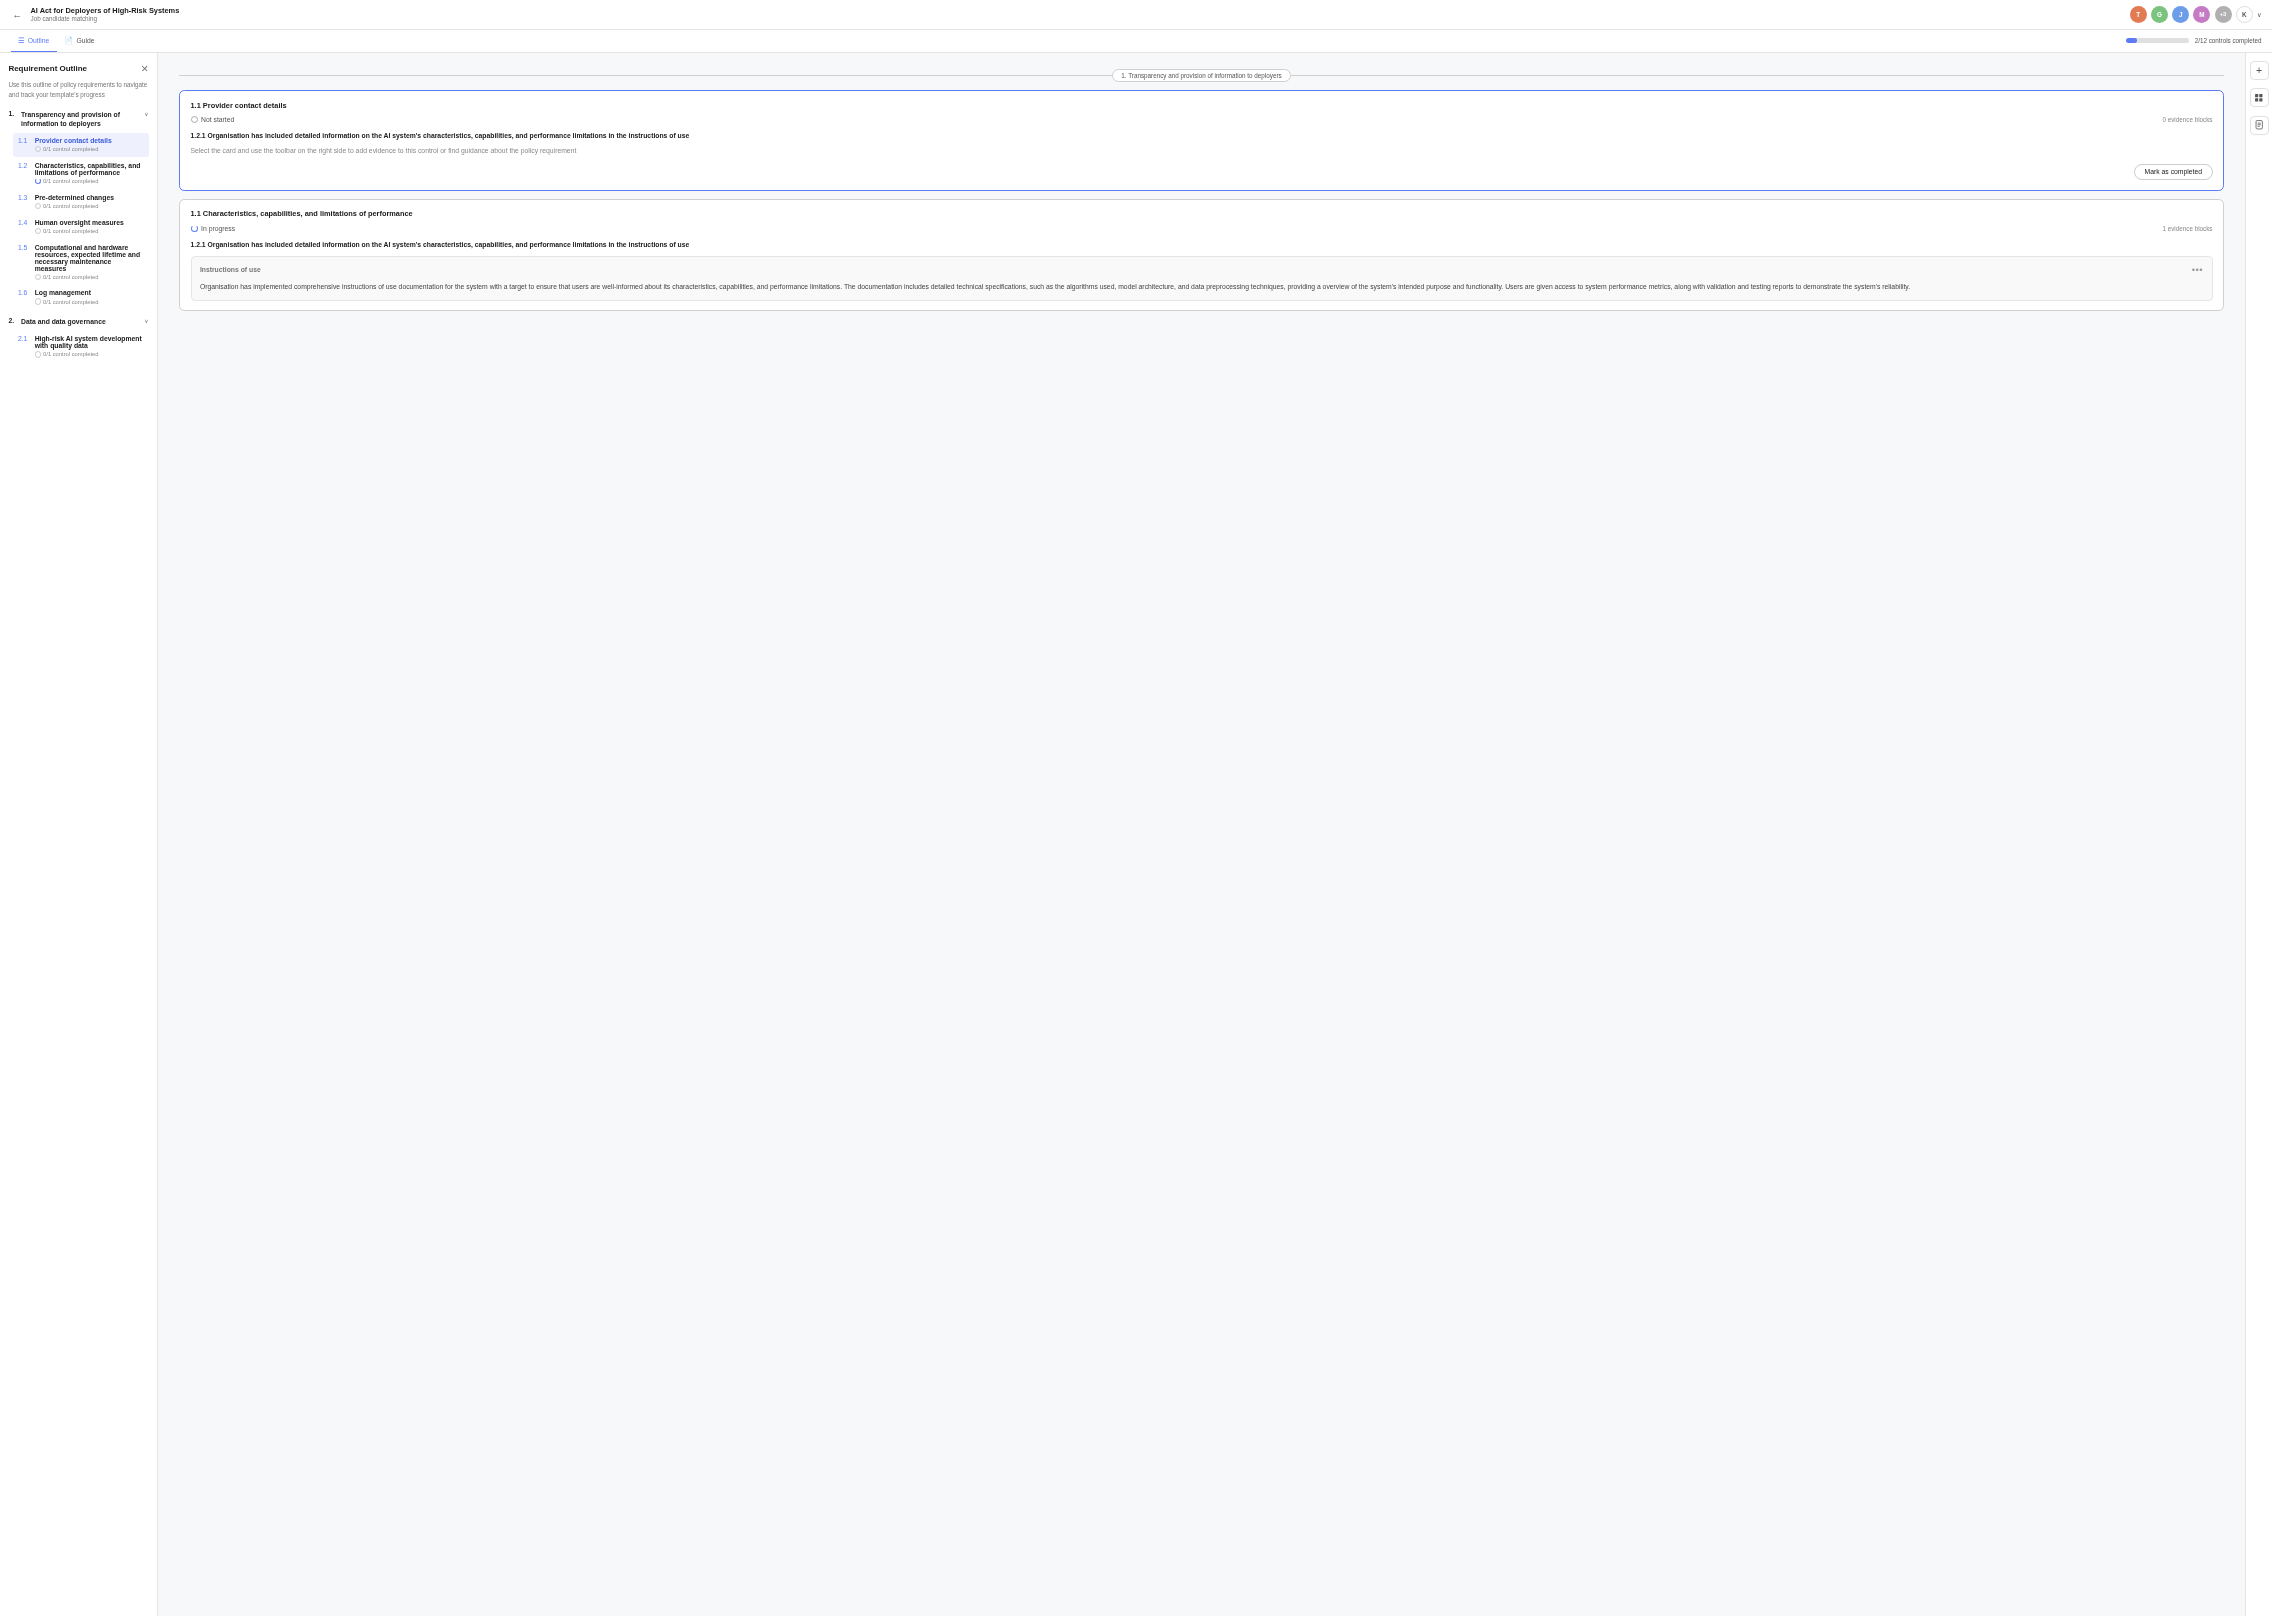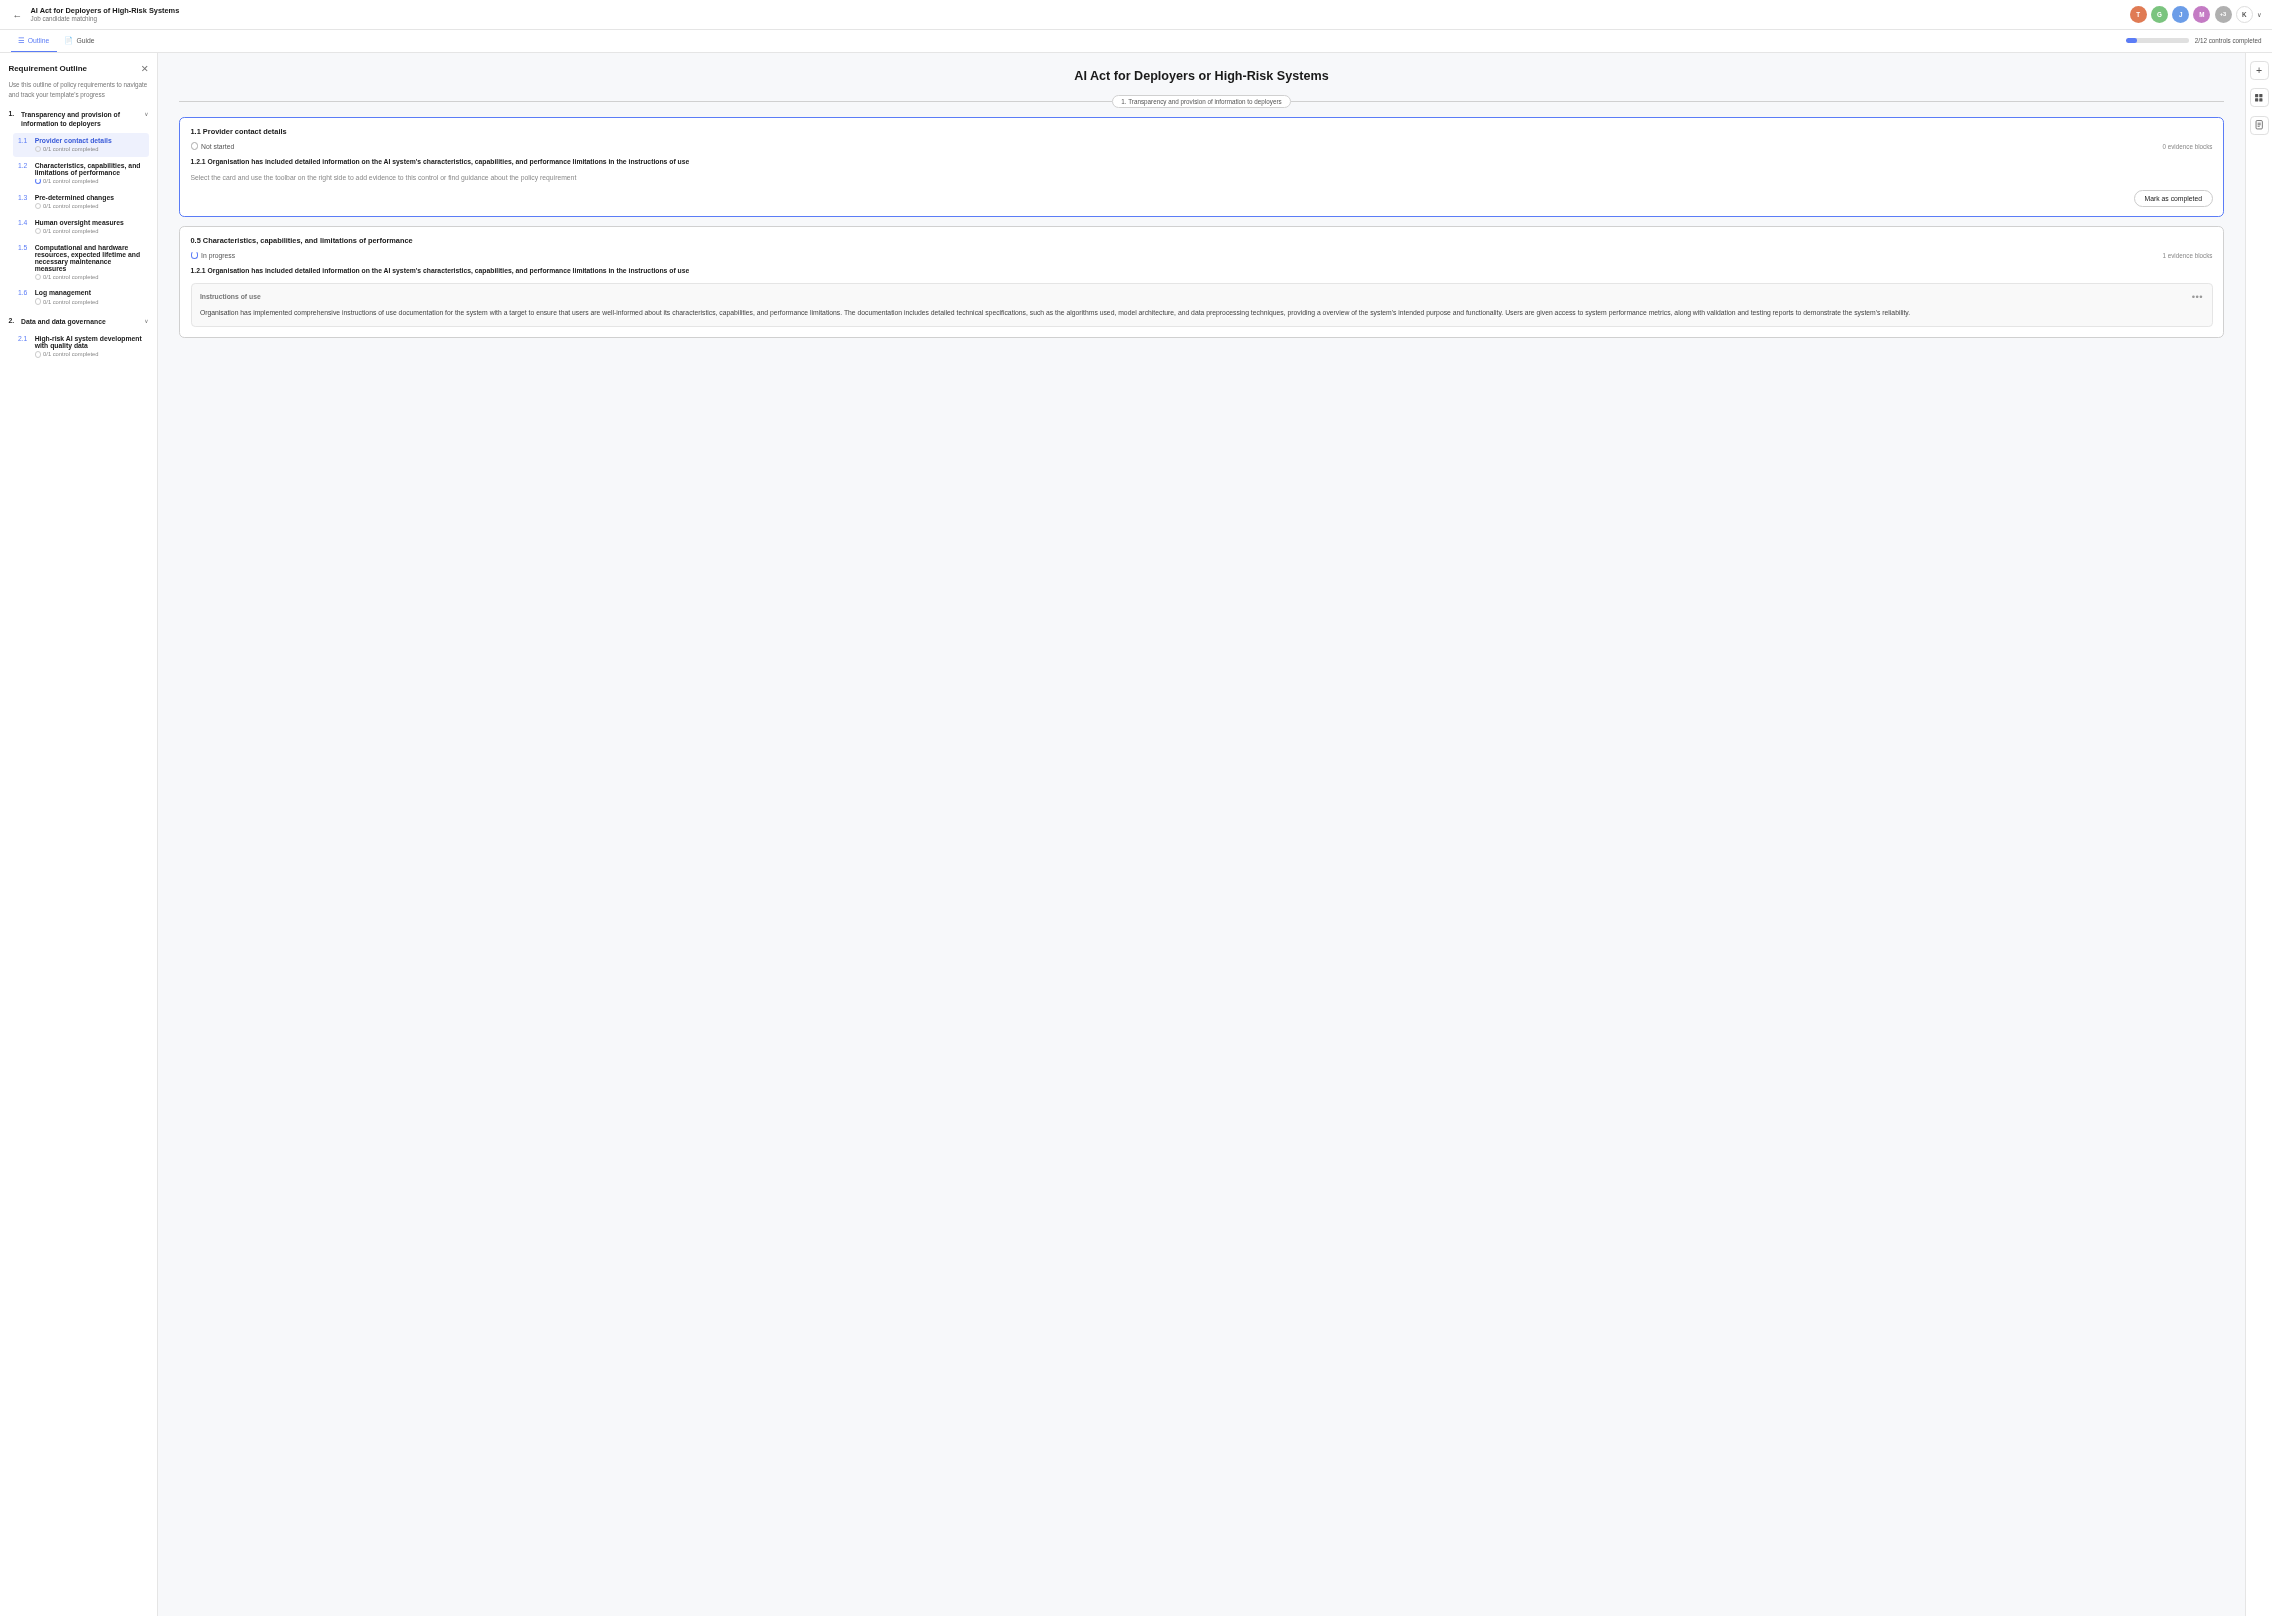--- a/index.html
+++ b/index.html
@@ -270,21 +270,20 @@
         <div class="outline-item-status">
           <span class="status-circle"></span>
           <span>0/1 control completed</span>
         </div>
       </div>
     </div>
 
   </div>
 
   <div class="content-area">
-    <h1 class="content-title">AI Act for Deployers or High-Risk Systems</h1>
 
     <div class="section-divider">
       <div class="divider-line"></div>
       <div class="divider-label">1. Transparency and provision of information to deployers</div>
       <div class="divider-line"></div>
     </div>
 
     <div class="control-card selected">
       <div class="control-card-header">
         <span class="control-card-label">1.1  Provider contact details</span>
@@ -298,21 +297,21 @@
       </div>
       <p class="control-requirement">1.2.1 Organisation has included detailed information on the AI system's characteristics, capabilities, and performance limitations in the instructions of use</p>
       <p class="control-hint">Select the card and use the toolbar on the right side to add evidence to this control or find guidance about the policy requirement</p>
       <div class="clearfix">
         <button class="mark-completed-btn">Mark as completed</button>
       </div>
     </div>
 
     <div class="control-card">
       <div class="control-card-header">
-        <span class="control-card-label">0.5  Characteristics, capabilities, and limitations of performance</span>
+        <span class="control-card-label">1.1  Characteristics, capabilities, and limitations of performance</span>
       </div>
       <div class="control-status-row">
         <div class="status-badge">
           <span class="status-dot-progress"></span>
           <span>In progress</span>
         </div>
         <span class="evidence-count">1 evidence blocks</span>
       </div>
       <p class="control-requirement">1.2.1 Organisation has included detailed information on the AI system's characteristics, capabilities, and performance limitations in the instructions of use</p>
 

